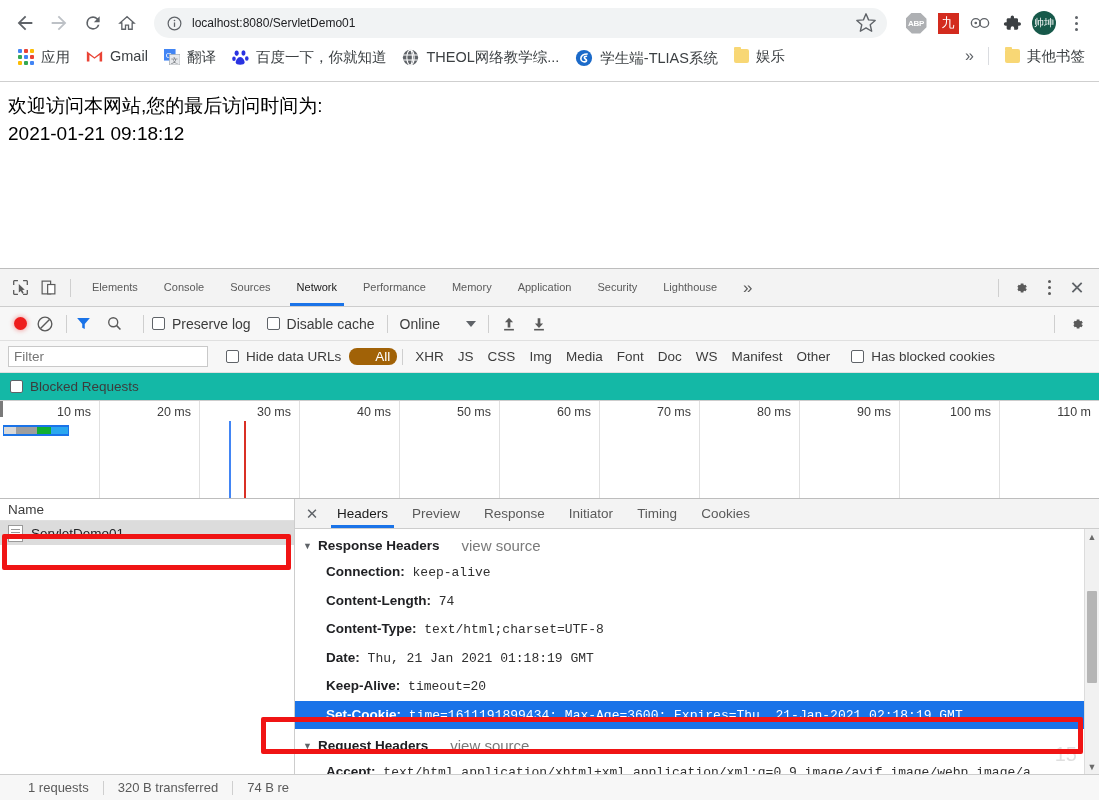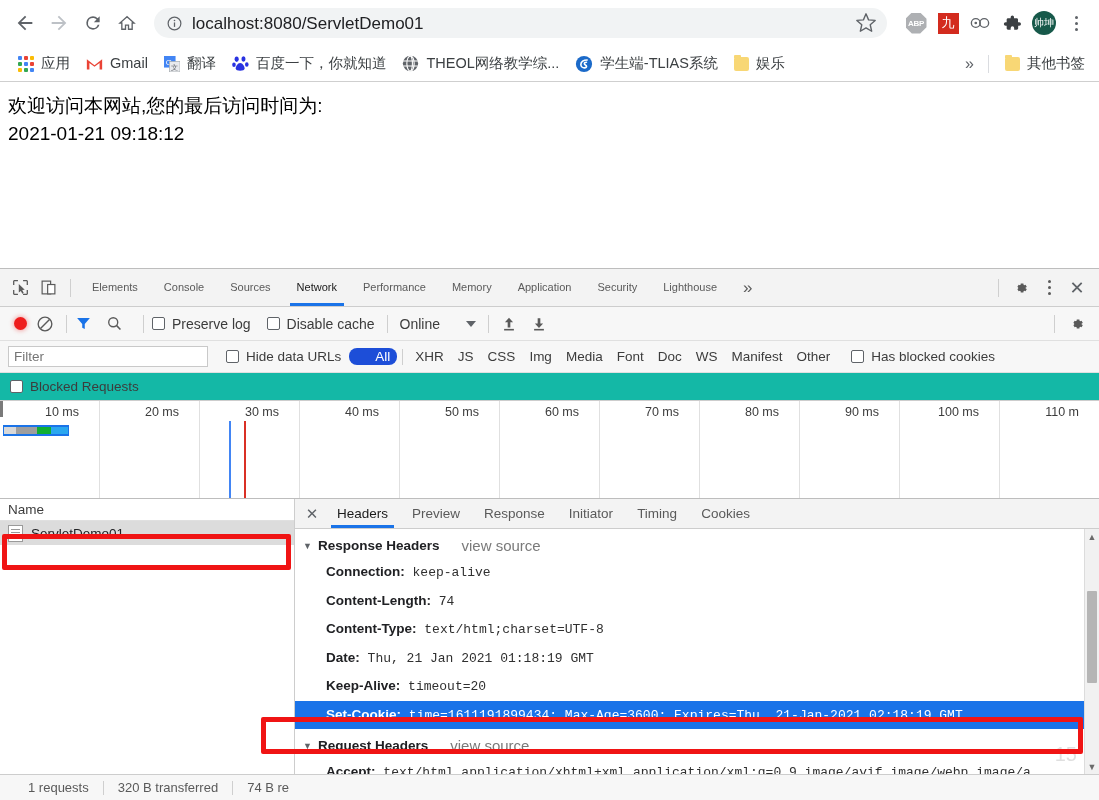--- a/index.html
+++ b/index.html
@@ -39,21 +39,21 @@
     background: #f1f3f4;
     border-radius: 15px;
     display: flex;
     align-items: center;
     padding: 0 10px 0 12px;
     min-width: 0;
   }
   .omni-info { width: 17px; height: 17px; flex: 0 0 auto; margin-right: 9px; }
   .omni-url {
     flex: 1 1 auto;
-    font-size: 17px;
+    font-size: 12px;
     color: #202124;
     white-space: nowrap;
     overflow: hidden;
     line-height: 1;
     font-family: "Liberation Sans", sans-serif;
   }
   .omni-star { width: 22px; height: 22px; flex: 0 0 auto; margin-left: 6px; }
   .ext-icons { display: flex; align-items: center; gap: 2px; padding-left: 6px; }
   .ext-icon {
     width: 30px; height: 30px;
@@ -85,21 +85,21 @@
     font-size: 10px;
     display: flex; align-items: center; justify-content: center;
   }
   .kebab { width: 24px; height: 24px; display:flex; flex-direction:column; align-items:center; justify-content:center; gap:3px;}
   .kebab i { width: 3px; height: 3px; border-radius: 50%; background: #5f6368; display:block;}
 
   
   .bookmarks-row {
     height: 35px;
     display: flex;
-    align-items: center;
+    align-items: flex-start;
     padding: 0 10px;
     gap: 0;
     font-size: 14.5px;
     color: #3c4043;
     position: relative;
   }
   .bm {
     display: flex; align-items: center;
     gap: 7px;
     padding: 3px 8px;
@@ -243,21 +243,21 @@
     outline:none;
     flex: 0 0 auto;
   }
   .ftype {
     padding: 1px 7px;
     border-radius: 8px;
     color:#3c3c3c;
     flex:0 0 auto;
     white-space:nowrap;
   }
-  .ftype.active { background:#1d4ed8; color:#fff;padding-left:26px; }
+  .ftype.active { background:#a16207; color:#fff;padding-left:26px; }
   .fsep { width:1px; height:16px; background:#cfcfcf; margin:0 5px; flex:0 0 auto;}
 
   
   .blocked-row {
     height: 28px;
     display:flex; align-items:center;
     gap: 7px;
     padding: 0 10px;
     border-bottom: 1px solid #cdcdcd;
     background:#14b8a6;
@@ -276,21 +276,21 @@
     overflow: hidden;
   }
   .ov-grid { position:absolute; inset:0; display:flex; }
   .ov-cell {
     flex: 1 1 0;
     border-right: 1px solid #e0e0e0;
     position: relative;
   }
   .ov-label {
     position: absolute;
-    right: 20px; top: 4px;
+    right: 8px; top: 4px;
     font-size: 12.5px;
     color: #3c3c3c;
     white-space: nowrap;
   }
   .ov-leftbar {
     position:absolute; left:0; top:0; width:3px; height:16px; background:#7a7a7a;
   }
   .wf-bar {
     position: absolute;
     left: 3px; top: 24px;

